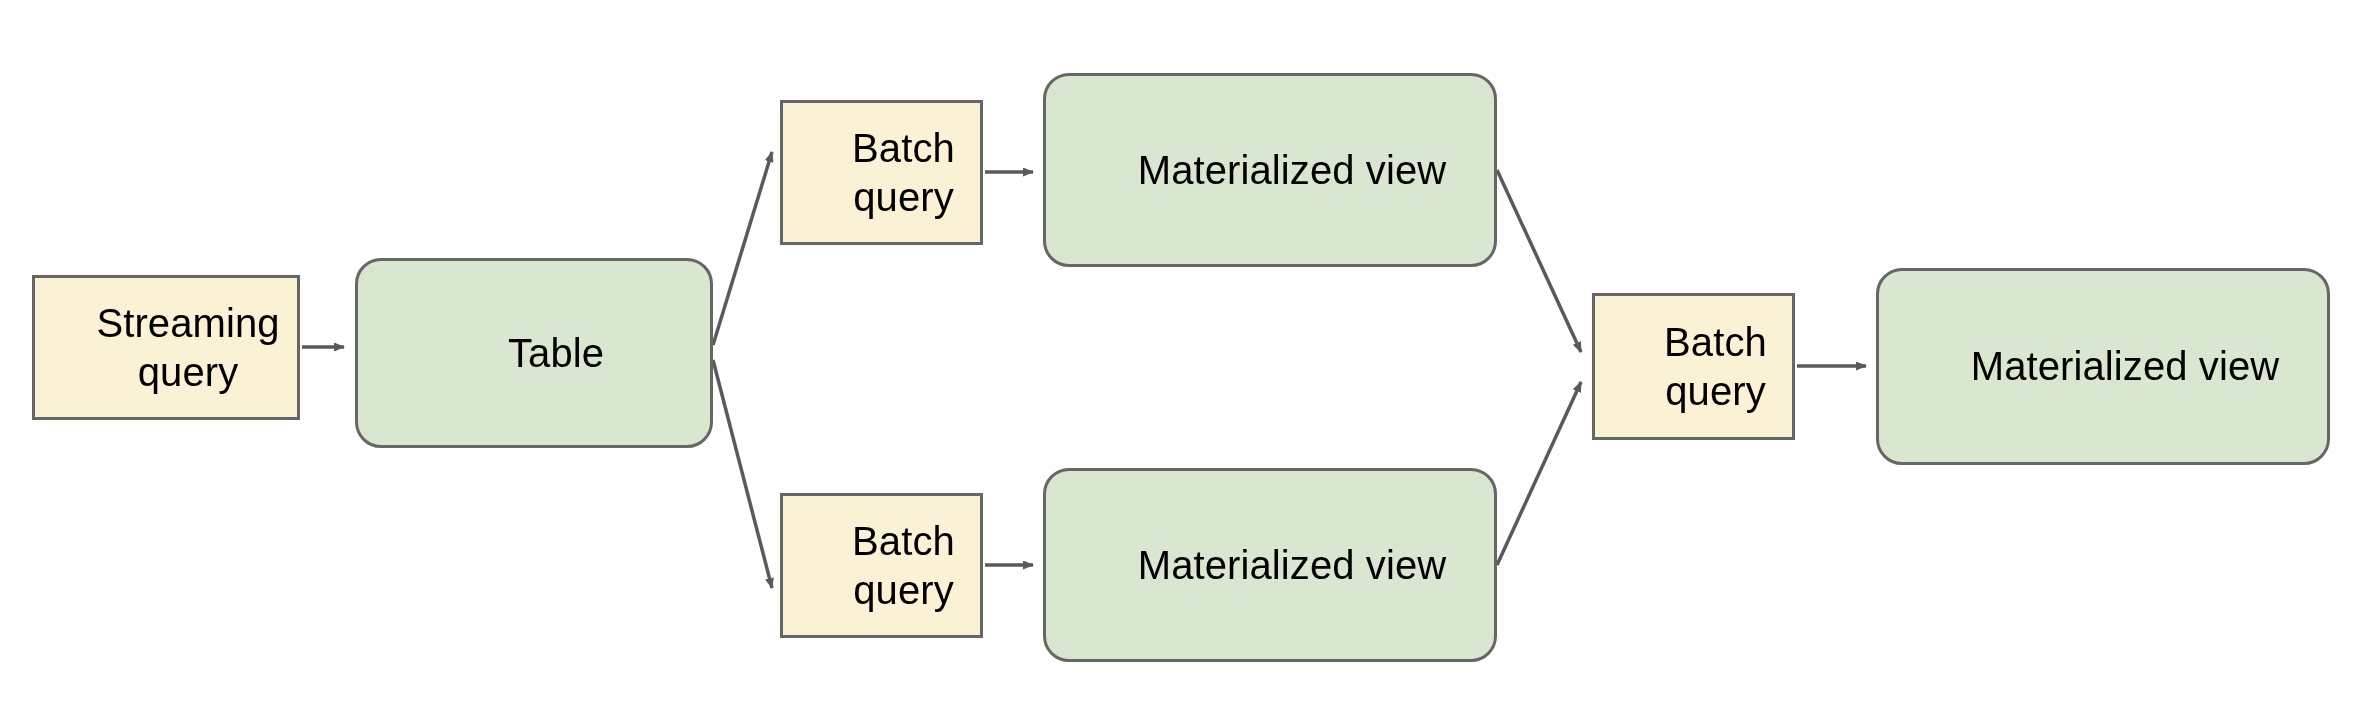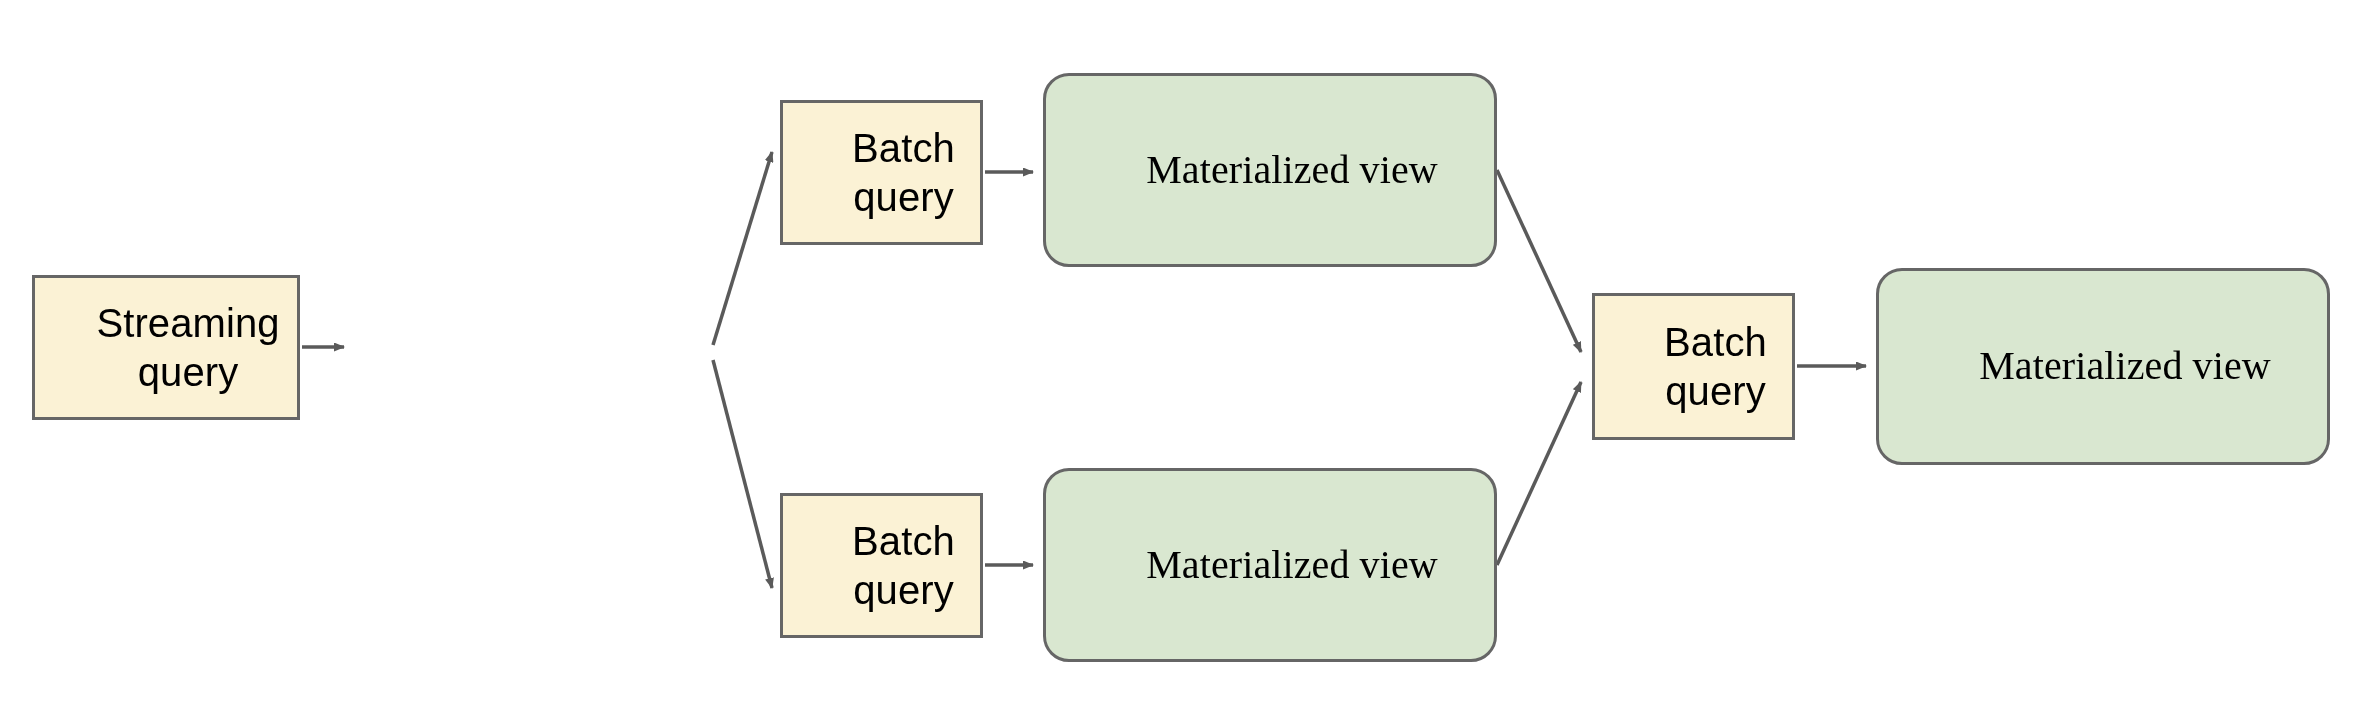--- a/index.html
+++ b/index.html
@@ -40,21 +40,20 @@
     z-index: 2;
     padding-left: 44px;
   }
   .node-process {
     background: #fbf2d5;
     border-radius: 0;
   }
   .node-store {
     background: #d9e7d0;
     border-radius: 26px;
-    font-family: Liberation Serif, serif;
   }
   .node-label {
     display: block;
     white-space: pre-line;
     padding: 0 8px;
   }
 </style>
 </head>
 <body>
 
@@ -76,20 +75,23 @@
         <path d="M 1497 565 L 1581 382" marker-end="url(#arrowhead)"></path>
         <path d="M 1797 366 L 1866 366" marker-end="url(#arrowhead)"></path>
       </g>
   </svg>
 
   <div class="node node-process" style="left: 32px; top: 275px; width: 268px; height: 145px;">
     <span class="node-label">Streaming
 query</span>
   </div>
 
+  <div class="node node-store" style="left: 355px; top: 258px; width: 358px; height: 190px;">
+    <span class="node-label">Table</span>
+  </div>
 
   <div class="node node-process" style="left: 780px; top: 100px; width: 203px; height: 145px;">
     <span class="node-label">Batch
 query</span>
   </div>
 
   <div class="node node-store" style="left: 1043px; top: 73px; width: 454px; height: 194px;">
     <span class="node-label">Materialized view</span>
   </div>
 

